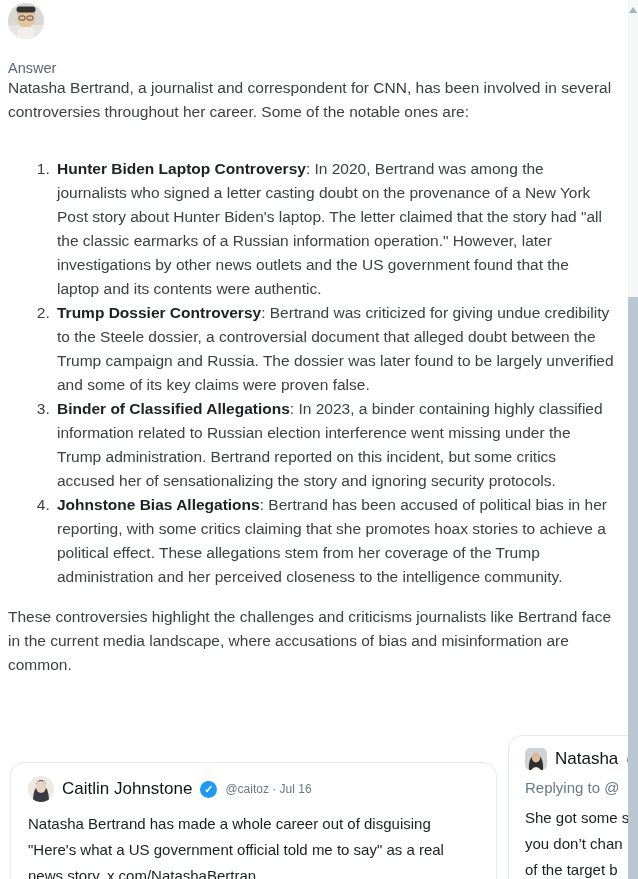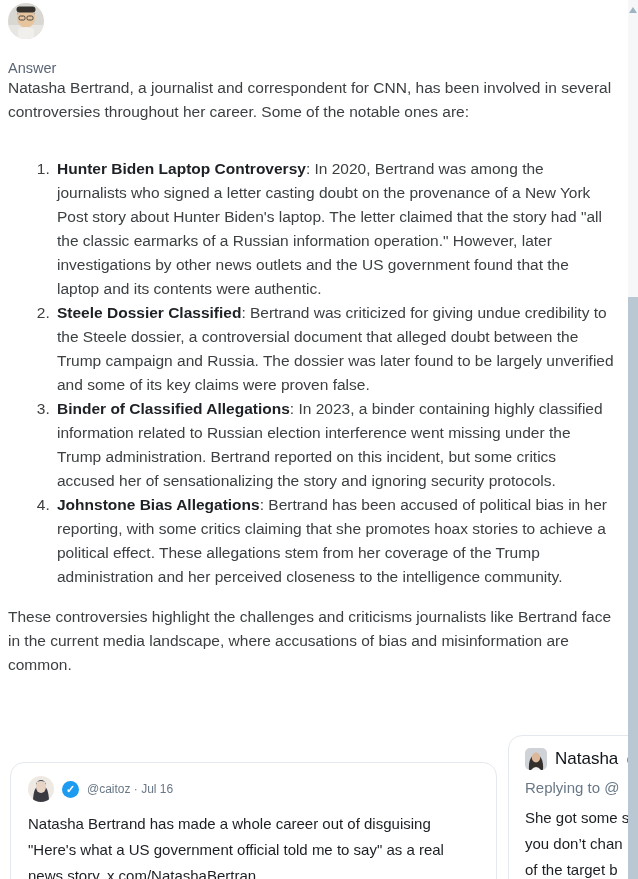--- a/index.html
+++ b/index.html
@@ -93,38 +93,39 @@
     </div>
   </div>
 
   <div class="answer-label">Answer</div>
 
   <div class="answer-body">
     <p class="intro">Natasha Bertrand, a journalist and correspondent for CNN, has been involved in several controversies throughout her career. Some of the notable ones are:</p>
 
     <ol class="controversy-list">
       <li><b>Hunter Biden Laptop Controversy</b><span>: In 2020, Bertrand was among the journalists who signed a letter casting doubt on the provenance of a New York Post story about Hunter Biden's laptop. The letter claimed that the story had "all the classic earmarks of a Russian information operation." However, later investigations by other news outlets and the US government found that the laptop and its contents were authentic.</span></li>
-      <li><b>Steele Dossier Classified</b><span>: Bertrand was criticized for giving undue credibility to the Steele dossier, a controversial document that alleged doubt between the Trump campaign and Russia. The dossier was later found to be largely unverified and some of its key claims were proven false.</span></li>
+      <li><b>Trump Dossier Controversy</b><span>: Bertrand was criticized for giving undue credibility to the Steele dossier, a controversial document that alleged doubt between the Trump campaign and Russia. The dossier was later found to be largely unverified and some of its key claims were proven false.</span></li>
       <li><b>Binder of Classified Allegations</b><span>: In 2023, a binder containing highly classified information related to Russian election interference went missing under the Trump administration. Bertrand reported on this incident, but some critics accused her of sensationalizing the story and ignoring security protocols.</span></li>
       <li><b>Johnstone Bias Allegations</b><span>: Bertrand has been accused of political bias in her reporting, with some critics claiming that she promotes hoax stories to achieve a political effect. These allegations stem from her coverage of the Trump administration and her perceived closeness to the intelligence community.</span></li>
     </ol>
 
     <p class="conclusion">These controversies highlight the challenges and criticisms journalists like Bertrand face in the current media landscape, where accusations of bias and misinformation are common.</p>
   </div>
 
   <div class="tweet-card card-left">
     <div class="tweet-head">
       <div class="tweet-avatar">
         <svg viewBox="0 0 26 26">
           <rect width="26" height="26" fill="#efe9e3"></rect>
           <path d="M5 26 Q5 10 13 8 Q21 10 21 26 Z" fill="#3a3a42"></path>
           <ellipse cx="13" cy="11" rx="5" ry="6" fill="#e7d4c4"></ellipse>
           <path d="M8 9 Q9 4 13 4 Q17 4 18 9 L18 7 Q16 5 13 5 Q10 5 8 7 Z" fill="#4a4a52"></path>
         </svg>
       </div>
+      <span class="tweet-author">Caitlin Johnstone</span>
       <span class="verified-badge">✓</span>
       <span class="tweet-handle">@caitoz · Jul 16</span>
     </div>
     <div class="tweet-body">Natasha Bertrand has made a whole career out of disguising "Here's what a US government official told me to say" as a real news story. x.com/NatashaBertran...</div>
   </div>
 
   <div class="tweet-card card-right">
     <div class="tweet-head">
       <div class="tweet-avatar small">
         <svg viewBox="0 0 22 22">

